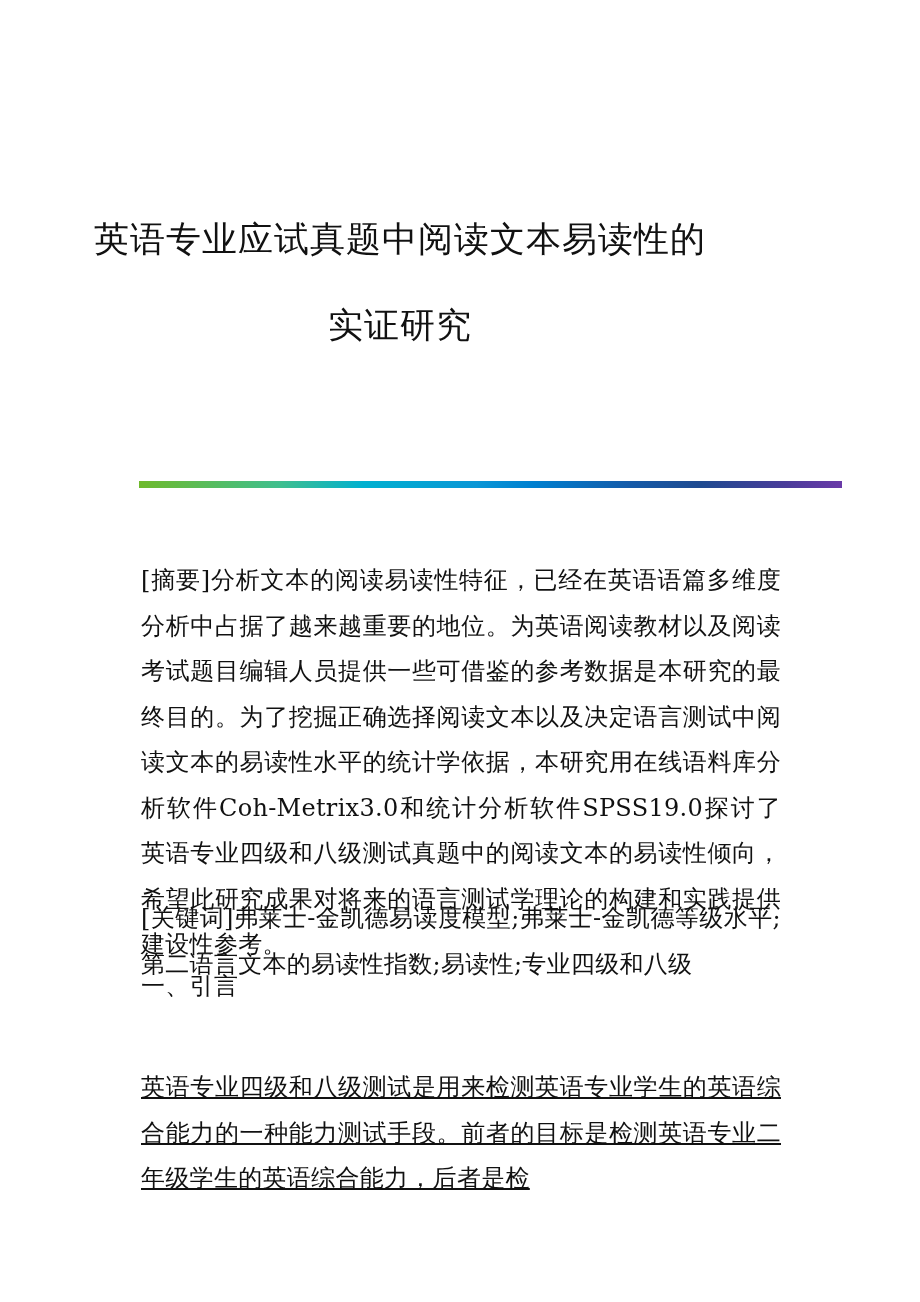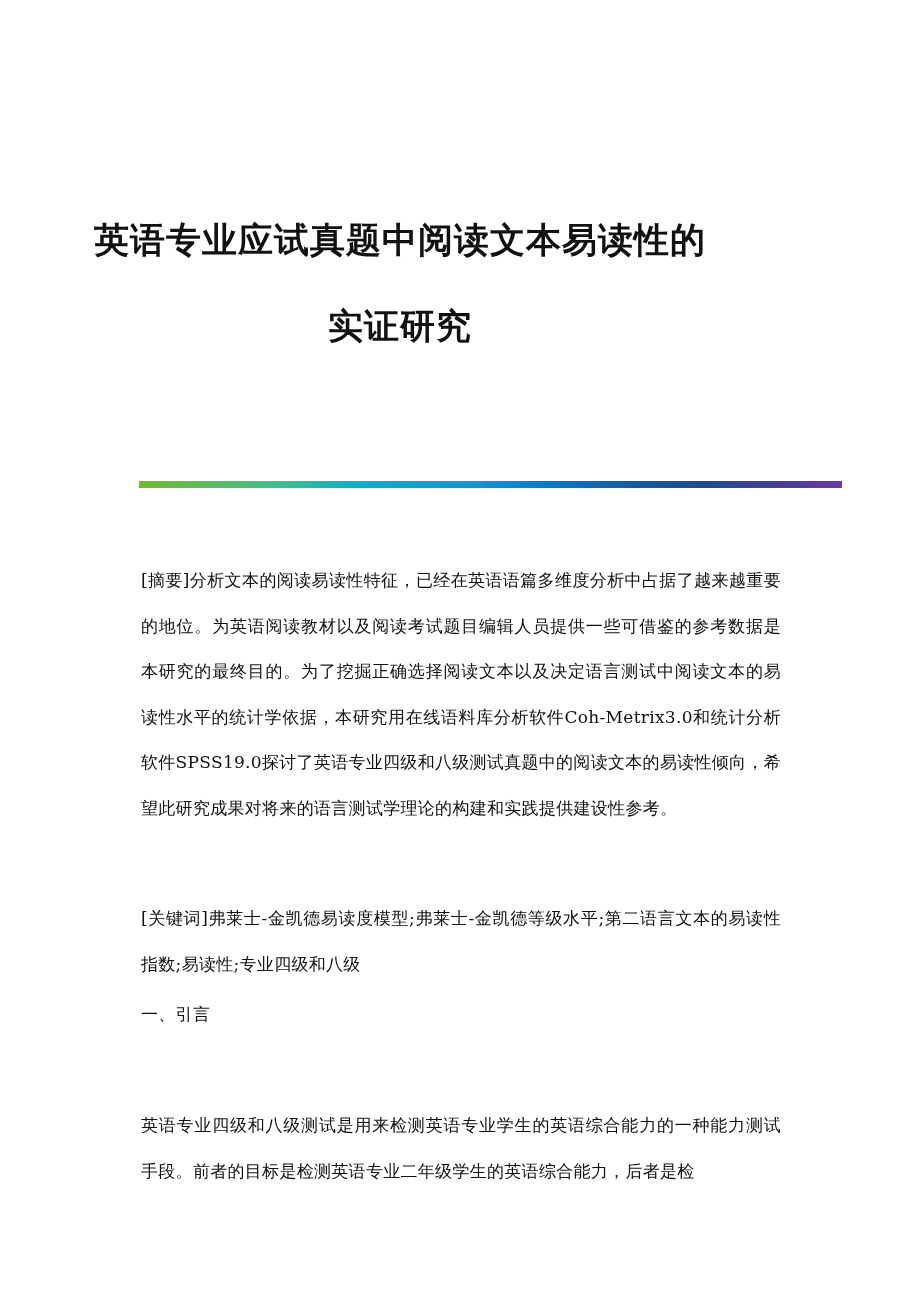--- a/index.html
+++ b/index.html
@@ -14,49 +14,49 @@
       overflow: hidden;
       font-family: "DejaVu Serif", "Liberation Serif", serif;
       color: #111111;
     }
     .title {
       position: absolute;
       left: 0;
       width: 800px;
       text-align: center;
       font-size: 35px;
-      font-weight: bold;
+      font-weight: normal;
       letter-spacing: 1px;
       line-height: 1;
     }
     .title.line1 { top: 222px; }
     .title.line2 { top: 308px; }
     .divider {
       position: absolute;
       left: 139px;
       top: 481px;
       width: 703px;
       height: 7px;
       background: linear-gradient(to right, #6fba2c 0%, #3fbf8e 20%, #00b0d0 32%, #0a96d6 48%, #0080d0 56%, #155aa8 70%, #1f4a90 80%, #4a3c9a 92%, #6a3aa8 100%);
     }
     .para {
       position: absolute;
       left: 141px;
       width: 640px;
-      font-size: 17px;
+      font-size: 24px;
       line-height: 45.5px;
       letter-spacing: 0.3px;
       margin: 0;
       text-align: justify;
       text-align-last: left;
     }
     #abstract { top: 558px; }
     #keywords { top: 896px; }
-    #section1 { top: 992px; font-family: Liberation Serif, serif; }
-    #intro { top: 1103px; }
+    #section1 { top: 964px; font-family: Liberation Serif, serif; }
+    #intro { top: 1065px; text-decoration: underline; }
   </style>
 </head>
 <body>
 
 <div class="title line1">英语专业应试真题中阅读文本易读性的</div>
 <div class="title line2">实证研究</div>
 
 <div class="divider"></div>
 
 <p class="para" id="abstract">[摘要]分析文本的阅读易读性特征，已经在英语语篇多维度分析中占据了越来越重要的地位。为英语阅读教材以及阅读考试题目编辑人员提供一些可借鉴的参考数据是本研究的最终目的。为了挖掘正确选择阅读文本以及决定语言测试中阅读文本的易读性水平的统计学依据，本研究用在线语料库分析软件Coh-Metrix3.0和统计分析软件SPSS19.0探讨了英语专业四级和八级测试真题中的阅读文本的易读性倾向，希望此研究成果对将来的语言测试学理论的构建和实践提供建设性参考。</p>

